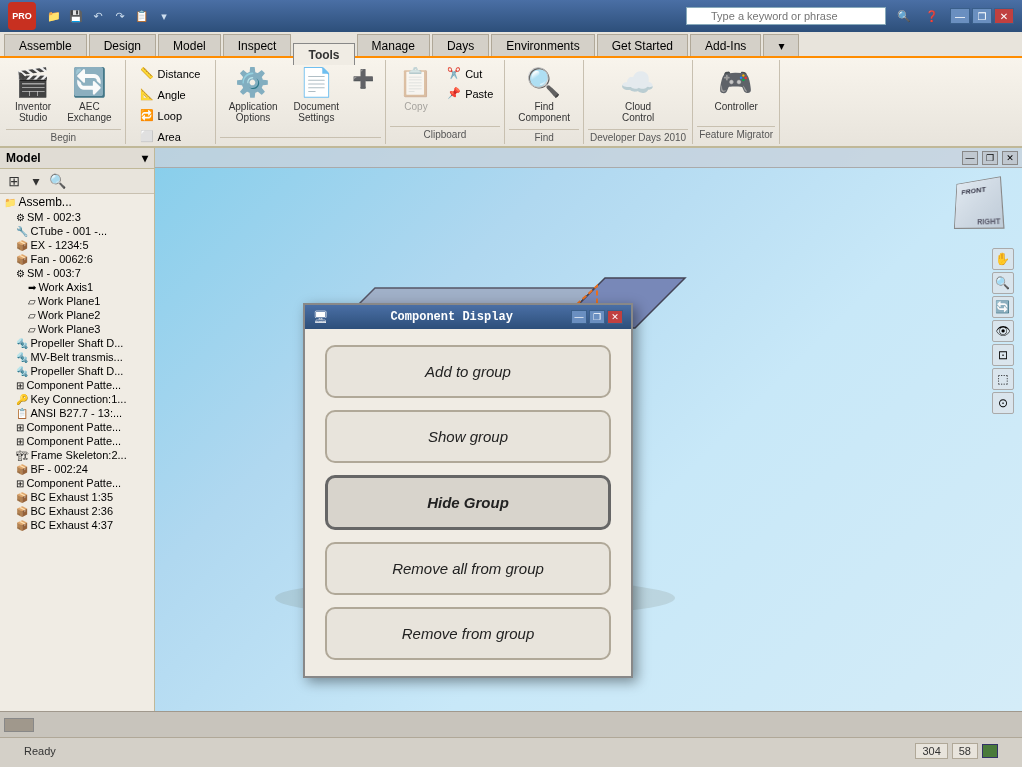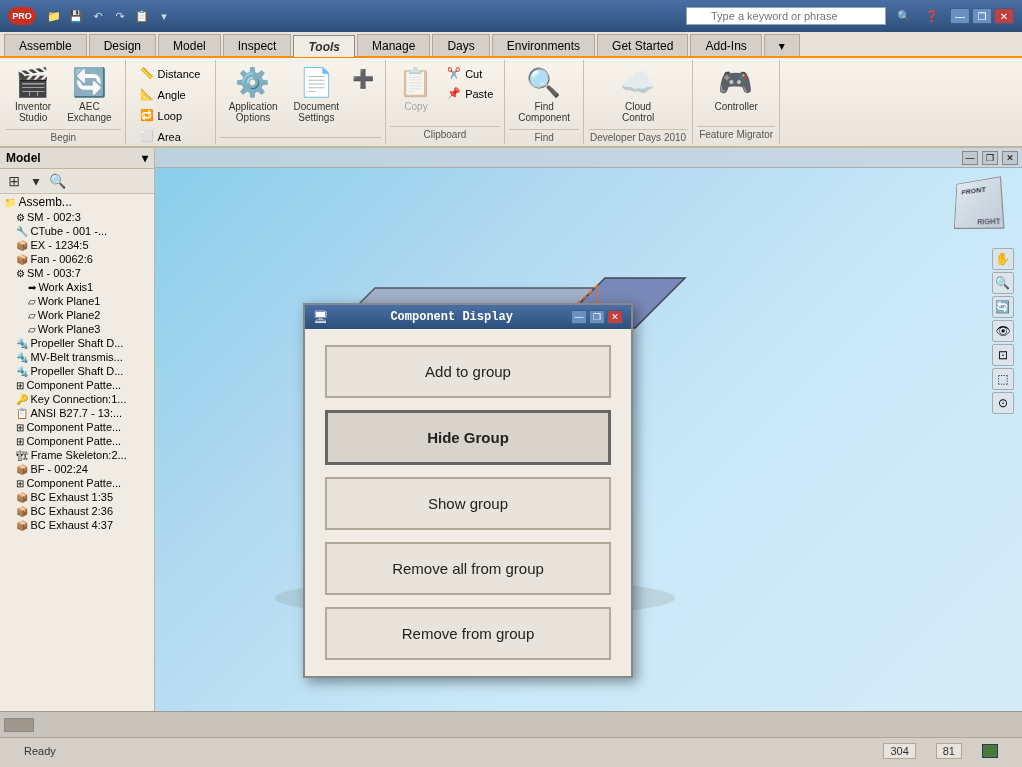--- a/index.html
+++ b/index.html
@@ -18,21 +18,21 @@
     .title-bar-left { display: flex; align-items: center; gap: 4px; }
     .title-bar-title { font-size: 13px; font-weight: bold; flex: 1; text-align: center; color: white; }
     .title-bar-controls { display: flex; gap: 2px; }
     .title-btn {
       width: 20px; height: 16px; background: #6a8fc0; border: 1px solid #3a5f8a;
       color: white; font-size: 10px; cursor: pointer; display: flex; align-items: center; justify-content: center;
     }
     .title-btn.close { background: #c04040; }
 
     .app-logo {
-      width: 28px; height: 18px; background: #c83020; border-radius: 12px;
+      width: 28px; height: 28px; background: #c83020; border-radius: 4px;
       display: flex; align-items: center; justify-content: center; color: white; font-size: 9px; font-weight: bold;
     }
 
     
     .quick-access {
       display: flex; align-items: center; gap: 2px; margin-left: 4px;
     }
     .qa-btn {
       width: 20px; height: 20px; background: transparent; border: none; cursor: pointer;
       display: flex; align-items: center; justify-content: center; color: #cde; font-size: 11px;
@@ -63,22 +63,21 @@
       margin-right: 2px;
       height: 22px;
       display: flex; align-items: center;
     }
     .ribbon-tab.active {
       background: #f0ece4;
       border-color: #888;
       font-weight: bold;
       color: #333;
       position: relative;
-      top: 1px;
-      font-style: italic;
+      top: 9px;
     }
 
     
     .ribbon {
       background: linear-gradient(to bottom, #f8f4ec, #e8e4dc);
       border-bottom: 2px solid #c0b898;
       display: flex;
       align-items: stretch;
       height: 90px;
       padding: 2px;
@@ -220,21 +219,21 @@
 
     
     .status-bar {
       height: 26px;
       background: #d4d0c8;
       border-top: 1px solid #b0a898;
       display: flex; align-items: center; padding: 0 24px;
       font-size: 11px; color: #333;
       justify-content: space-between;
     }
-    .status-right { display: flex; align-items: center; gap: 20px; text-align: right; }
+    .status-right { display: flex; align-items: center; gap: 4px; text-align: right; }
     .status-coords { background: #e8e4dc; border: 1px solid #b0a898; padding: 1px 6px; font-size: 11px; }
 
     
     .bottom-bar {
       height: 26px;
       background: #c8c4bc;
       border-top: 1px solid #a0988c;
       display: flex; align-items: center;
     }
 
@@ -273,25 +272,26 @@
       padding: 16px 20px;
       display: flex; flex-direction: column; gap: 12px;
     }
 
     .dialog-btn {
       width: 100%;
       padding: 16px 33px;
       font-size: 15px;
       background: #e8e4dc;
       border: 2px solid #b0a898;
-      border-radius: 0;
+      border-radius: 10px;
       cursor: pointer;
       text-align: center;
       color: #222;
       font-family: 'Segoe UI', Arial, sans-serif;
+      font-style: italic;
     }
     .dialog-btn.active-btn {
       background: #d8d4cc;
       border: 3px solid #666;
       font-weight: bold;
     }
   </style>
 </head>
 <body>
 
@@ -647,36 +647,36 @@
           <span style="font-size:12px;margin-right:4px;">🖥</span>
           <span class="dialog-title-text">Component Display</span>
           <div class="dialog-controls">
             <button class="dialog-ctrl-btn">—</button>
             <button class="dialog-ctrl-btn">❐</button>
             <button class="dialog-ctrl-btn close">✕</button>
           </div>
         </div>
         <div class="dialog-content">
           <button class="dialog-btn">Add to group</button>
+          <button class="dialog-btn">Show group</button>
           <button class="dialog-btn active-btn">Hide Group</button>
-          <button class="dialog-btn">Show group</button>
           <button class="dialog-btn">Remove all from group</button>
           <button class="dialog-btn">Remove from group</button>
         </div>
       </div>
     </div>
 
   </div>
 </div>
 
 <div class="bottom-bar">
   <div style="width:30px;height:14px;background:#a0988c;border:1px solid #888;margin:4px;"></div>
   <div style="flex:1;height:14px;background:#c8c4bc;"></div>
 </div>
 
 <div class="status-bar">
   <span>Ready</span>
   <div class="status-right">
     <div class="status-coords">304</div>
-    <div class="status-coords">81</div>
+    <div class="status-coords">58</div>
     <div style="width:16px;height:14px;background:#4a7a3a;border:1px solid #336;"></div>
   </div>
 </div>
 
 </body></html>

